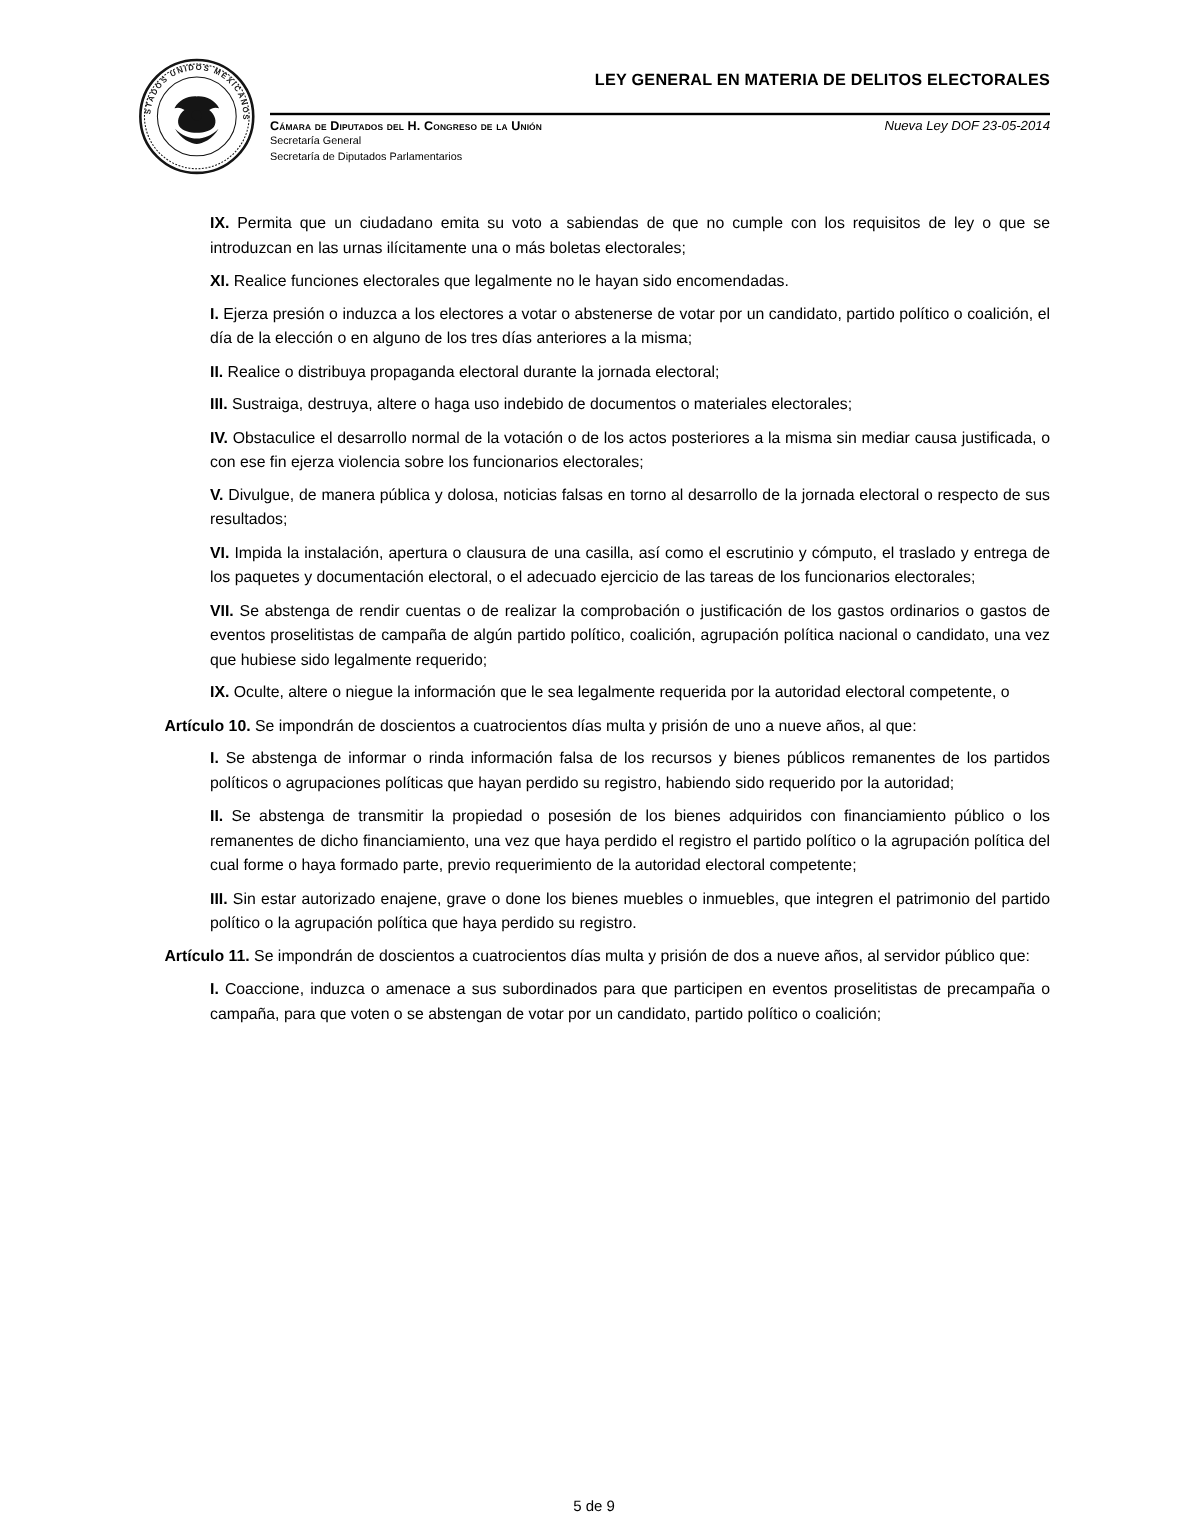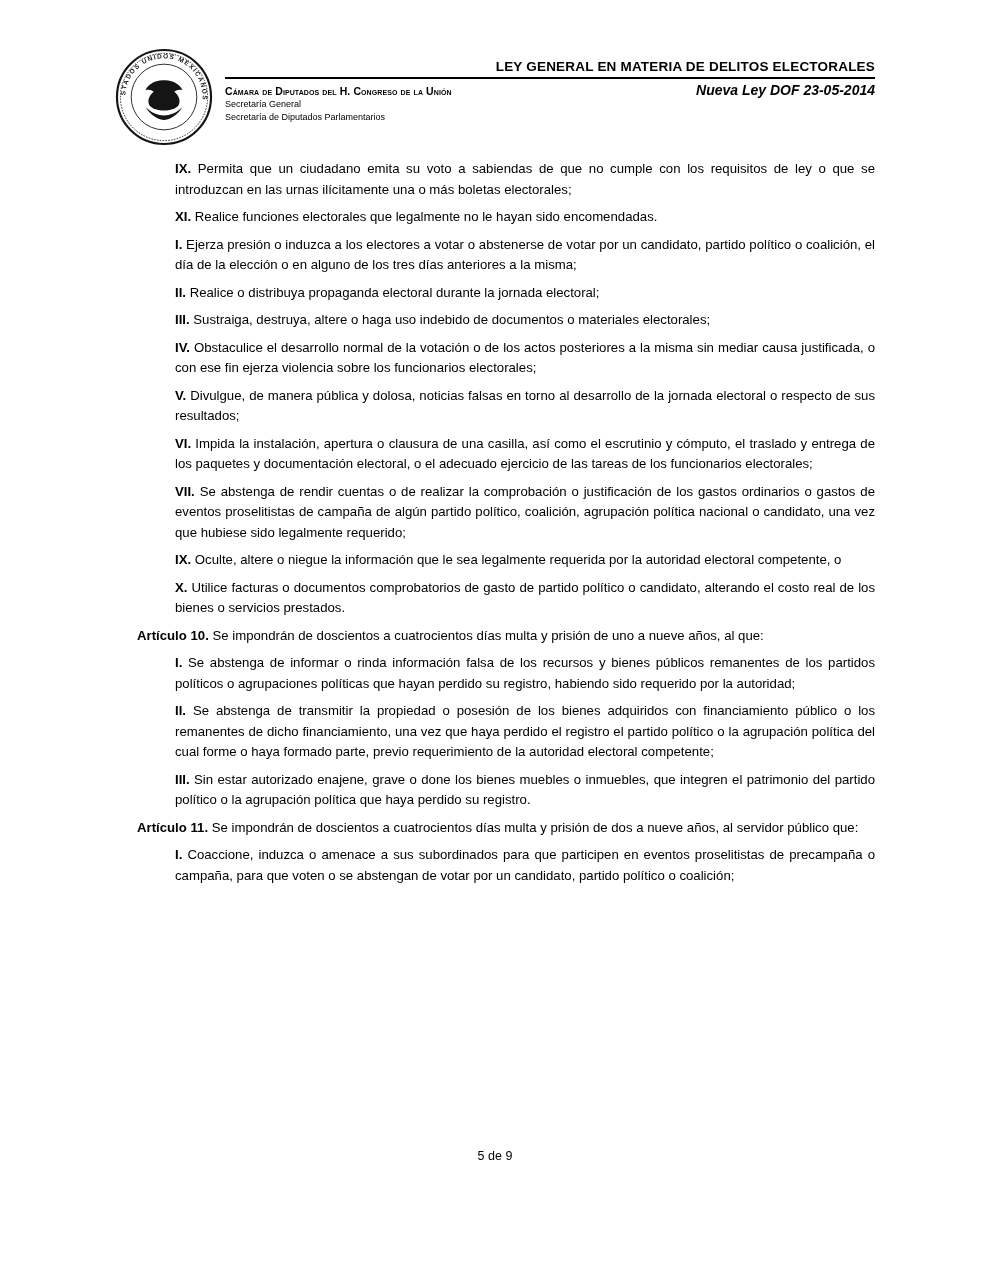--- a/index.html
+++ b/index.html
@@ -33,64 +33,63 @@
     flex: 1;
     margin-left: 12px;
     padding-top: 13px;
   }
   .doc-title {
     margin: 0;
     font-size: 13.5px;
     font-weight: bold;
     text-align: right;
     letter-spacing: 0.2px;
-    padding-bottom: 3px;
+    padding-bottom: 20px;
     border-bottom: 2.5px solid #000;
   }
   .sub-row {
     display: flex;
     justify-content: space-between;
     align-items: baseline;
     margin-top: 3px;
   }
   .chamber {
     font-size: 10.5px;
     font-weight: bold;
     font-variant: small-caps;
     letter-spacing: 0.1px;
   }
   .law-ref {
-    font-size: 14px;
+    font-size: 11px;
     font-style: italic;
-    font-weight: bold;
   }
   .secretariat {
     font-size: 9px;
     line-height: 1.4;
   }
 
   
   .doc-body {
     position: absolute;
-    top: 159px; left: 115px; width: 760px;
+    top: 176px; left: 115px; width: 760px;
   }
   .doc-body p {
     margin: 0 0 7px 0;
     font-size: 13.2px;
     line-height: 20.5px;
     text-align: justify;
   }
   .doc-body p.item { margin-left: 60px; }
   .doc-body p.article { text-indent: 22px; }
   .doc-body b { font-weight: bold; }
 
   
   .doc-footer {
     position: absolute;
-    top: 1149px; left: 0; width: 990px;
+    top: 1248px; left: 0; width: 990px;
     text-align: center;
     font-size: 12.5px;
   }
 </style>
 </head>
 <body>
 
 <div class="page">
 
   <header class="doc-header">
@@ -128,21 +127,20 @@
       <p class="item"><b>IX.</b> Permita que un ciudadano emita su voto a sabiendas de que no cumple con los requisitos de ley o que se introduzcan en las urnas ilícitamente una o más boletas electorales;</p>
       <p class="item"><b>XI.</b> Realice funciones electorales que legalmente no le hayan sido encomendadas.</p>
       <p class="item"><b>I.</b> Ejerza presión o induzca a los electores a votar o abstenerse de votar por un candidato, partido político o coalición, el día de la elección o en alguno de los tres días anteriores a la misma;</p>
       <p class="item"><b>II.</b> Realice o distribuya propaganda electoral durante la jornada electoral;</p>
       <p class="item"><b>III.</b> Sustraiga, destruya, altere o haga uso indebido de documentos o materiales electorales;</p>
       <p class="item"><b>IV.</b> Obstaculice el desarrollo normal de la votación o de los actos posteriores a la misma sin mediar causa justificada, o con ese fin ejerza violencia sobre los funcionarios electorales;</p>
       <p class="item"><b>V.</b> Divulgue, de manera pública y dolosa, noticias falsas en torno al desarrollo de la jornada electoral o respecto de sus resultados;</p>
       <p class="item"><b>VI.</b> Impida la instalación, apertura o clausura de una casilla, así como el escrutinio y cómputo, el traslado y entrega de los paquetes y documentación electoral, o el adecuado ejercicio de las tareas de los funcionarios electorales;</p>
       <p class="item"><b>VII.</b> Se abstenga de rendir cuentas o de realizar la comprobación o justificación de los gastos ordinarios o gastos de eventos proselitistas de campaña de algún partido político, coalición, agrupación política nacional o candidato, una vez que hubiese sido legalmente requerido;</p>
       <p class="item"><b>IX.</b> Oculte, altere o niegue la información que le sea legalmente requerida por la autoridad electoral competente, o</p>
-      <p class="item"><b>X.</b> Utilice facturas o documentos comprobatorios de gasto de partido político o candidato, alterando el costo real de los bienes o servicios prestados.</p>
       <p class="article"><b>Artículo 10.</b> Se impondrán de doscientos a cuatrocientos días multa y prisión de uno a nueve años, al que:</p>
       <p class="item"><b>I.</b> Se abstenga de informar o rinda información falsa de los recursos y bienes públicos remanentes de los partidos políticos o agrupaciones políticas que hayan perdido su registro, habiendo sido requerido por la autoridad;</p>
       <p class="item"><b>II.</b> Se abstenga de transmitir la propiedad o posesión de los bienes adquiridos con financiamiento público o los remanentes  de  dicho financiamiento, una vez que haya perdido el registro el partido político o la agrupación política del cual forme o haya formado parte, previo requerimiento de la autoridad electoral competente;</p>
       <p class="item"><b>III.</b> Sin estar autorizado enajene, grave o done los bienes muebles o inmuebles, que integren el patrimonio del partido político o la agrupación política que haya perdido su registro.</p>
       <p class="article"><b>Artículo 11.</b> Se impondrán de doscientos a cuatrocientos días multa y prisión de dos a nueve años, al servidor público que:</p>
       <p class="item"><b>I.</b> Coaccione, induzca o amenace a sus subordinados para que participen en eventos proselitistas de precampaña o campaña, para que voten o se abstengan de votar por un candidato, partido político o coalición;</p>
     </main>
 
   <footer class="doc-footer">
     <span>5 de 9</span>

